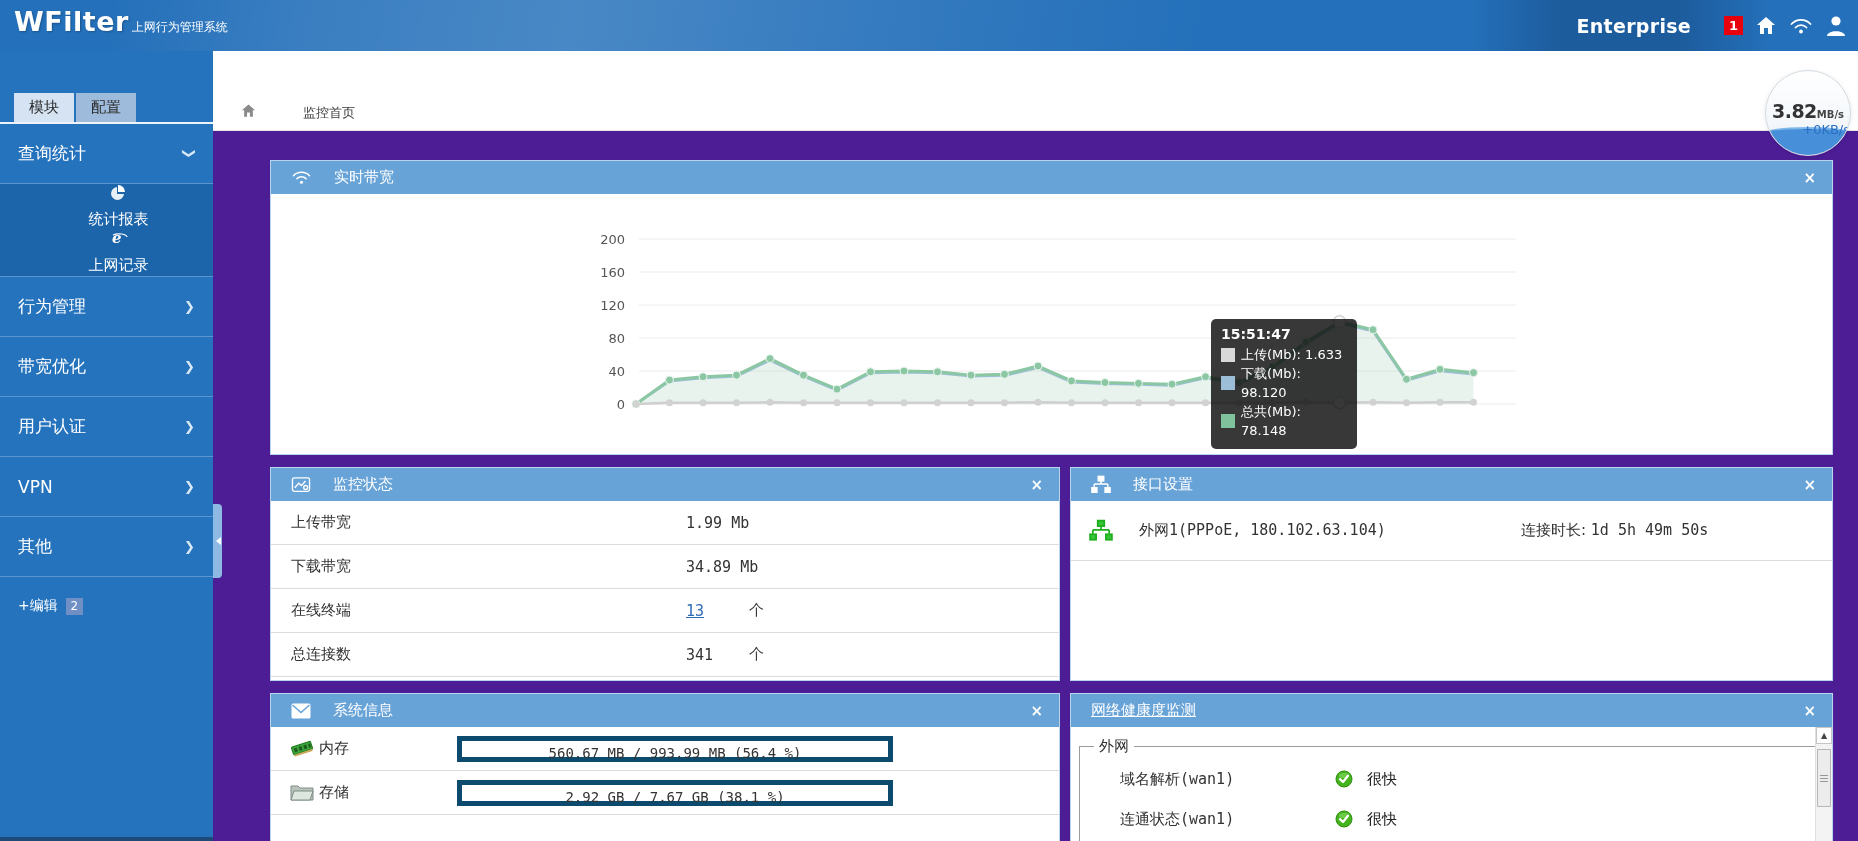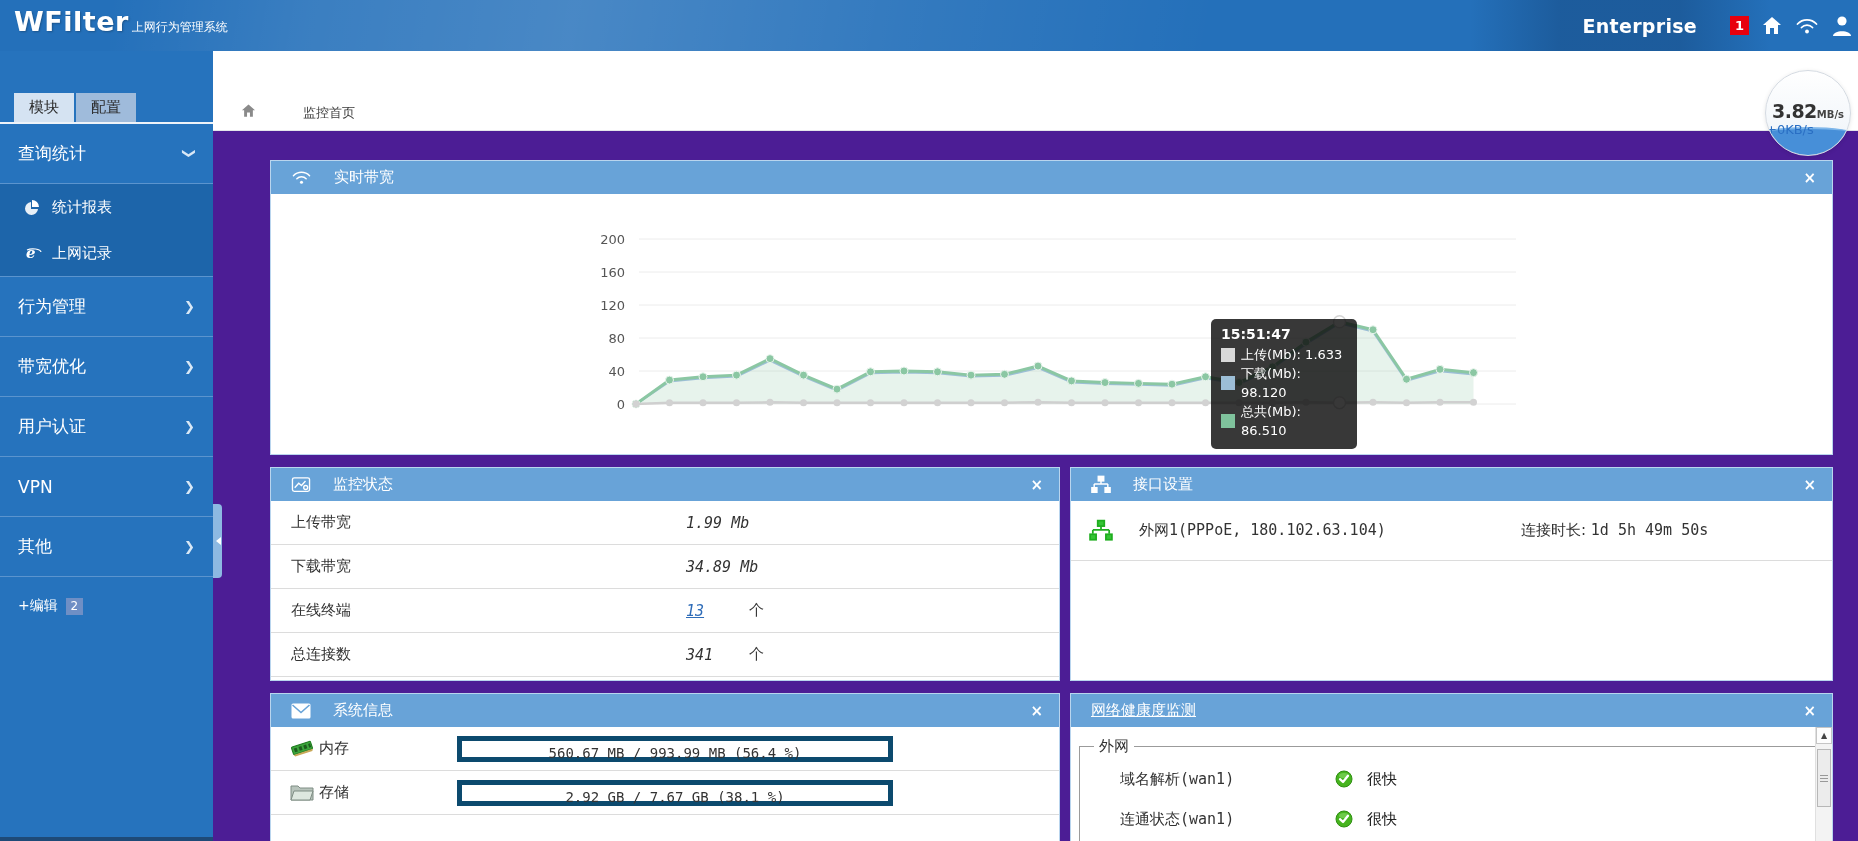--- a/index.html
+++ b/index.html
@@ -8,41 +8,41 @@
 
   
   .topbar { position:absolute; left:0; top:0; width:1858px; height:51px; background:#2470ba; z-index:8; }
   .topbar-shine { position:absolute; left:110px; top:0; width:1100px; height:51px;
     background:linear-gradient(100deg, rgba(255,255,255,0) 0%, rgba(255,255,255,.10) 18%, rgba(255,255,255,.17) 42%, rgba(255,255,255,.07) 72%, rgba(255,255,255,0) 100%); }
   .topbar-dark { position:absolute; left:1470px; top:0; width:300px; height:51px;
     background:linear-gradient(90deg, rgba(10,40,80,0) 0%, rgba(10,40,80,.28) 30%, rgba(10,40,80,.28) 70%, rgba(10,40,80,0) 100%); }
   .logo-wrap { position:absolute; left:14px; top:7px; display:flex; align-items:flex-end; color:#fff; cursor:pointer; }
   .logo { font-size:27px; font-weight:bold; letter-spacing:.5px; line-height:30px; text-shadow:1px 1px 2px rgba(0,0,0,.25); }
   .logo-sub { font-size:12px; margin:0 0 1px 3px; }
-  .topbar-right { position:absolute; right:4px; top:0; height:51px; display:flex; align-items:center; gap:11px; }
+  .topbar-right { position:absolute; right:10px; top:0; height:51px; display:flex; align-items:center; gap:11px; }
   .edition { color:#fff; font-size:19px; font-weight:bold; margin-right:22px; letter-spacing:.3px; }
   .badge { width:19px; height:19px; background:#e8000d; color:#fff; font-size:13px; font-weight:bold;
     display:flex; align-items:center; justify-content:center; cursor:pointer; }
   .tb-icon { width:24px; height:24px; display:flex; align-items:center; justify-content:center; cursor:pointer; }
 
   
   .sidebar { position:absolute; left:0; top:51px; width:213px; height:790px; background:#2673bd; z-index:6; }
   .sidebar::after { content:""; position:absolute; left:0; bottom:0; width:100%; height:4px; background:#1e4a77; }
   .side-tabs { padding:42px 0 0 14px; display:flex; border-bottom:2px solid #eef3f9; }
   .side-tab { height:29px; padding:0 15px; font-size:15px; color:#2b2b2b; display:flex; align-items:center;
     margin-right:2px; cursor:pointer; }
   .side-tab.active { background:#d5e3f2; }
   .side-tab.inactive { background:#9fbbdb; }
   .nav-group { height:60px; display:flex; align-items:center; justify-content:space-between; padding:0 18px;
     color:#fff; font-size:17px; border-bottom:1px solid #5b94ce; cursor:pointer; }
   .nav-chevron { font-size:13px; color:#d9e8f6; display:inline-block; }
   .nav-chevron.down { transform:rotate(90deg); }
   .nav-sub { background:#1d65aa; border-bottom:1px solid #5b94ce; }
   .nav-subitem { height:46px; display:flex; align-items:center; padding-left:24px; gap:10px;
-    color:#fff; font-size:15px; cursor:pointer; }
+    color:#fff; font-size:15px; cursor:pointer;flex-direction:column; }
   .edit-row { margin:20px 0 0 18px; color:#fff; font-size:14px; display:flex; align-items:center; gap:8px; cursor:pointer; }
   .edit-badge { width:17px; height:17px; background:#6f8fc5; color:#fff; font-size:12px;
     display:flex; align-items:center; justify-content:center; }
   .collapse-handle { position:absolute; left:213px; top:504px; width:9px; height:74px; background:#8db9e2;
     border-radius:0 4px 4px 0; z-index:7; display:flex; align-items:center; justify-content:center; cursor:pointer; }
   .collapse-handle .tri { width:0; height:0; border:4px solid transparent; border-right:5px solid #fff; margin-left:-3px; }
 
   
   .content { position:absolute; left:213px; top:51px; width:1645px; height:790px; background:#fff; }
   .breadcrumb { position:relative; height:80px; border-bottom:1px solid #e3e6ea; }
@@ -50,21 +50,21 @@
   .bc-title { font-size:13px; color:#3d3d3d; margin-left:46px; cursor:pointer; }
 
   .gauge { position:absolute; left:1552px; top:19px; width:86px; height:86px; border-radius:50%;
     background:linear-gradient(180deg,#ffffff 0%,#f2f6fa 70%,#e9eff6 100%);
     border:1px solid #d5dbe2; box-shadow:0 1px 4px rgba(0,0,0,.10); overflow:hidden; z-index:9; cursor:pointer; }
   .gauge-water { position:absolute; left:-6px; right:-6px; bottom:-4px; height:32px; background:#478fd8;
     border-radius:100% 100% 0 0 / 46% 46% 0 0; border-top:2px solid #7db6ea; }
   .gauge-value { position:absolute; top:29px; width:100%; text-align:center; font-size:19px; font-weight:bold;
     color:#333; letter-spacing:-.5px; z-index:2; }
   .gauge-unit { font-size:10px; font-weight:bold; color:#444; letter-spacing:0; }
-  .gauge-sub { position:absolute; top:51px; width:100%; text-align:left; font-size:13px; color:#2a6fc4; z-index:2; }
+  .gauge-sub { position:absolute; top:51px; width:100%; text-align:right; font-size:13px; color:#2a6fc4; z-index:2; }
 
   .dashboard { position:absolute; left:0; top:80px; width:1645px; height:710px; background:#4c1d95;
     padding:29px 25px 0 57px; overflow:hidden; }
   .dash-row { display:flex; gap:10px; margin-bottom:12px; }
   .panel { background:#fff; border:1px solid #b9d5ee; }
   .panel-header { height:33px; background:#68a3d8; color:#fff; display:flex; align-items:center;
     padding:0 20px; font-size:15px; position:relative; }
   .panel-title { margin-left:22px; }
   .panel-title.no-icon { margin-left:0; }
   .panel-title.linkish { text-decoration:underline; cursor:pointer; }
@@ -76,21 +76,21 @@
   .tooltip { position:absolute; left:940px; top:125px; width:146px; background:rgba(12,12,12,.82);
     border-radius:5px; padding:7px 10px 9px; color:#fff; z-index:3; }
   .tooltip-title { font-size:14px; font-weight:bold; margin-bottom:3px; }
   .tooltip-row { display:flex; align-items:center; gap:6px; font-size:13px; line-height:19px; }
   .tt-swatch { width:14px; height:14px; flex:0 0 14px; }
 
   .panel-monitor { flex:0 0 790px; height:214px; }
   .panel-interfaces { flex:0 0 763px; height:214px; }
   .trow { position:relative; height:44px; display:flex; align-items:center; padding-left:20px;
     border-bottom:1px solid #dcdcdc; font-size:15px; color:#333; }
-  .trow-value { position:absolute; left:415px; font-family:"DejaVu Sans Mono","Liberation Mono",monospace; font-size:15px; color:#333;font-style:italic; }
+  .trow-value { position:absolute; left:415px; font-family:"DejaVu Sans Mono","Liberation Mono",monospace; font-size:15px; color:#333; }
   .trow-value.link { color:#2e6cb8; text-decoration:underline; cursor:pointer; }
   .trow-suffix { position:absolute; left:478px; font-size:15px; color:#333; }
   .if-row { position:relative; height:60px; display:flex; align-items:center; border-bottom:1px solid #dcdcdc; cursor:pointer; }
   .if-icon { position:absolute; left:18px; top:18px; }
   .if-name { position:absolute; left:68px; font-family:"DejaVu Sans Mono","Liberation Mono",monospace; font-size:15px; color:#333; }
   .if-duration { position:absolute; left:450px; font-size:15px; color:#333; }
   .if-duration .mono { font-family:"DejaVu Sans Mono","Liberation Mono",monospace; }
 
   .panel-system { flex:0 0 790px; height:260px; }
   .panel-health { flex:0 0 763px; height:260px; position:relative; }
@@ -319,21 +319,21 @@
               <div class="tooltip-row">
                 <span class="tt-swatch" style="background: rgb(216, 216, 216);"></span>
                 <span>上传(Mb): 1.633</span>
               </div>
               <div class="tooltip-row">
                 <span class="tt-swatch" style="background: rgb(156, 190, 214);"></span>
                 <span>下载(Mb): 98.120</span>
               </div>
               <div class="tooltip-row">
                 <span class="tt-swatch" style="background: rgb(127, 194, 156);"></span>
-                <span>总共(Mb): 86.510</span>
+                <span>总共(Mb): 78.148</span>
               </div>
             </div>
         </div>
       </div>
     </div>
 
     <div class="dash-row">
       <div class="panel panel-monitor">
         <div class="panel-header">
           <svg width="20" height="18" viewBox="0 0 22 20" fill="none" stroke="#fff" stroke-width="1.5">

